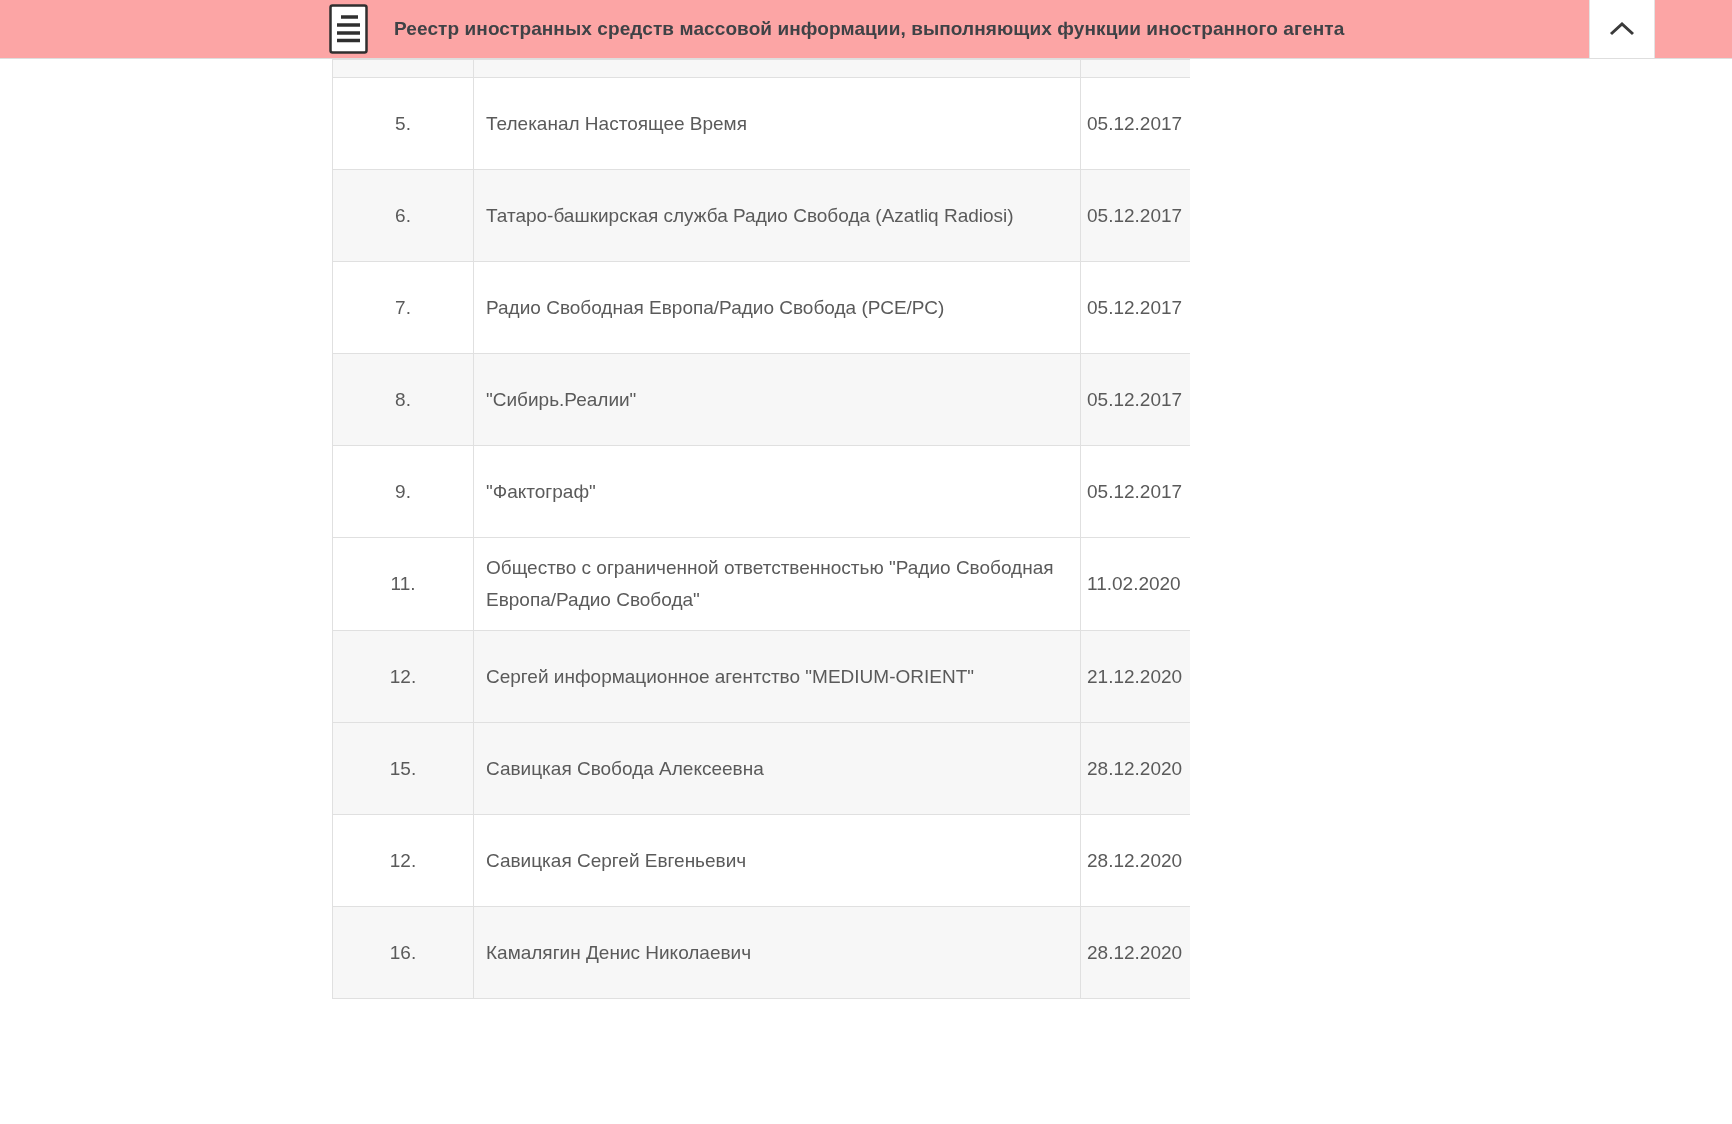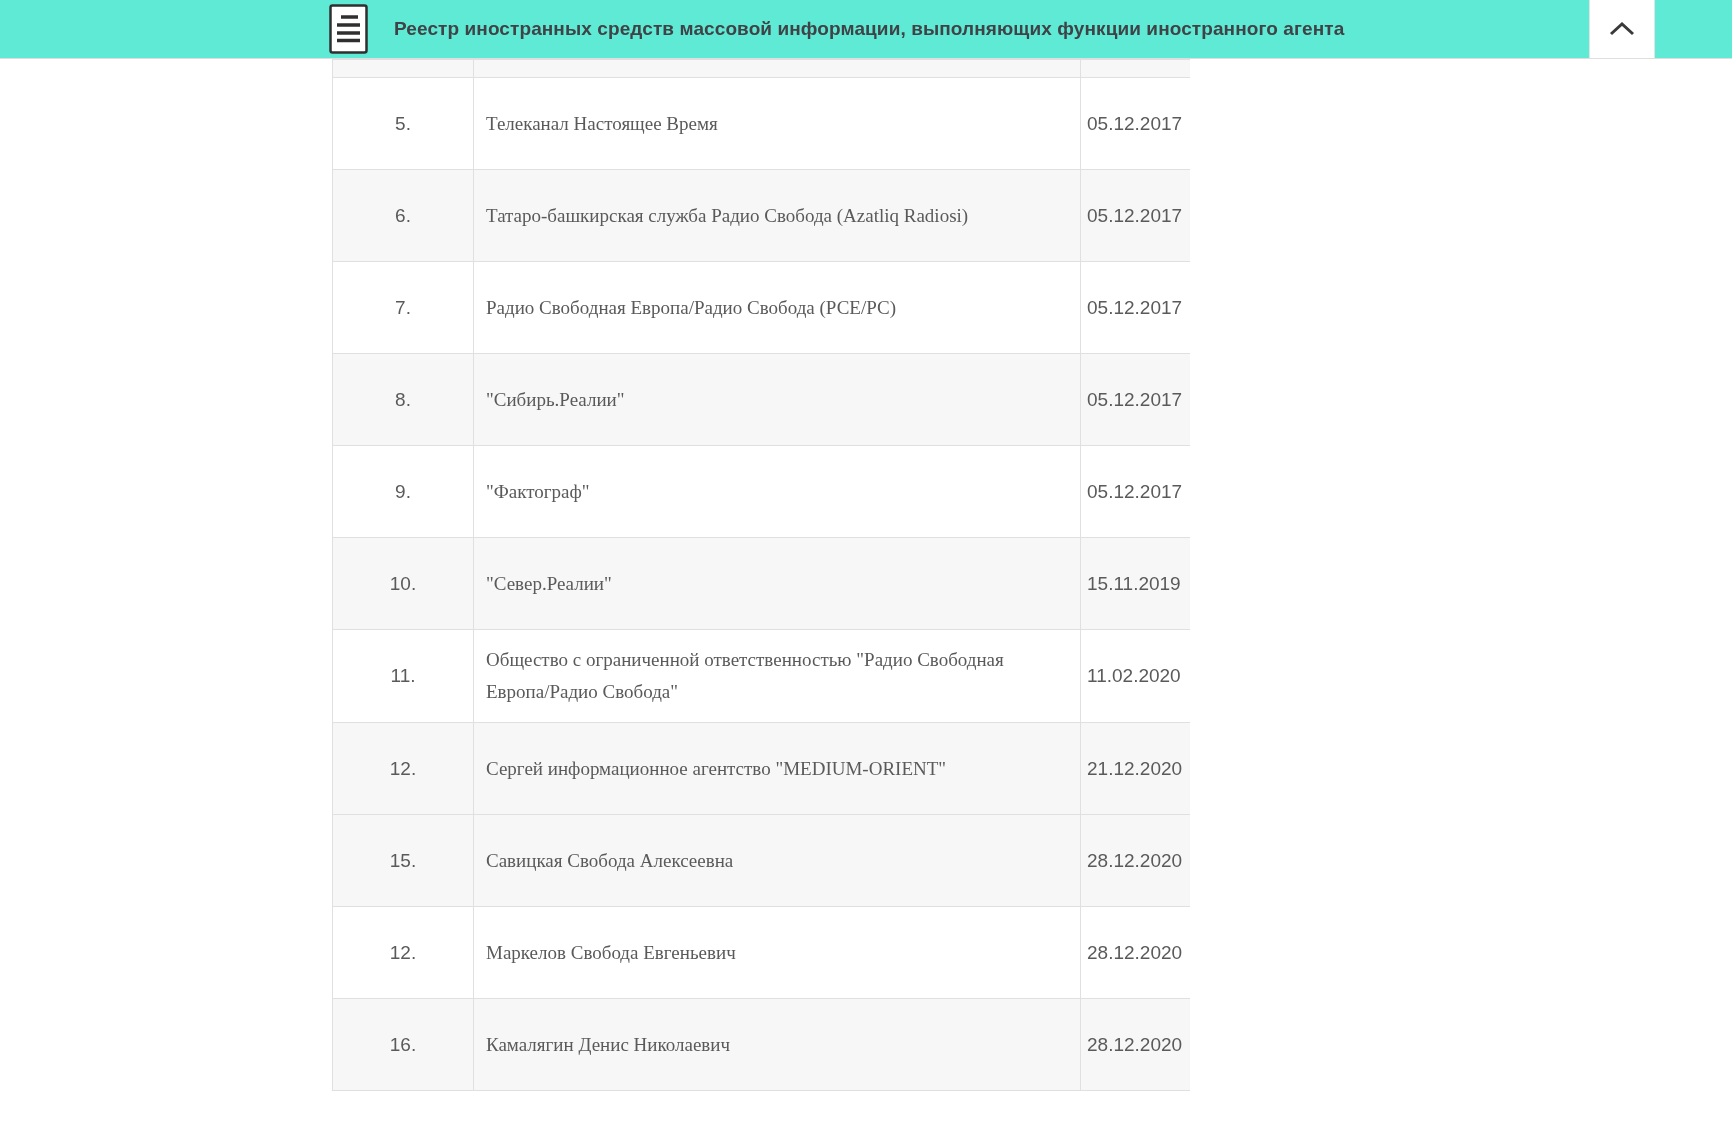--- a/index.html
+++ b/index.html
@@ -6,21 +6,21 @@
     margin: 0; padding: 0;
     width: 1732px; height: 1124px;
     background: #ffffff;
     overflow: hidden;
     font-family: "Liberation Sans", "DejaVu Sans", sans-serif;
   }
   
   .header-bar {
     position: absolute; left: 0; top: 0;
     width: 1732px; height: 58px;
-    background: #5eead4;
+    background: #fca5a5;
     border-bottom: 1px solid #dedede;
     display: flex; align-items: center;
     z-index: 5;
   }
   .doc-icon { margin-left: 329px; width: 39px; height: 50px; flex: 0 0 auto; }
   .header-title {
     margin-left: 26px;
     font-size: 19px; font-weight: 600;
     color: #3f4246;
     letter-spacing: 0.1px;
@@ -55,21 +55,21 @@
     border: 1px solid #e0e0e0;
     vertical-align: middle;
     font-size: 19px;
     line-height: 32px;
     color: #5a5a5a;
     height: 63px;
     background: #ffffff;
   }
   tr.shaded td { background: #f7f7f7; }
   td.num  { text-align: center; padding: 14px 6px; }
-  td.name { padding: 14px 12px; font-family: Liberation Serif, serif; }
+  td.name { padding: 14px 12px; }
   td.date { padding: 14px 6px; white-space: nowrap; }
   tr.partial-top td { height: 17px; padding: 0; }
 </style>
 </head>
 <body>
 
 <div class="header-bar">
   <svg class="doc-icon" viewBox="0 0 39 50" aria-hidden="true">
     <rect x="1.5" y="1.5" width="36" height="47" rx="2" fill="#ffffff" stroke="#2f2f2f" stroke-width="2.5"></rect>
     <line x1="12" y1="13" x2="29" y2="13" stroke="#2f2f2f" stroke-width="3.5"></line>
@@ -116,43 +116,38 @@
         <tr class="shaded">
     <td class="num">8.</td>
     <td class="name">"Сибирь.Реалии"</td>
     <td class="date">05.12.2017</td>
   </tr>
         <tr>
     <td class="num">9.</td>
     <td class="name">"Фактограф"</td>
     <td class="date">05.12.2017</td>
   </tr>
-        <tr class="shaded">
-    <td class="num">10.</td>
-    <td class="name">"Север.Реалии"</td>
-    <td class="date">15.11.2019</td>
-  </tr>
         <tr>
     <td class="num">11.</td>
     <td class="name">Общество с ограниченной ответственностью "Радио Свободная Европа/Радио Свобода"</td>
     <td class="date">11.02.2020</td>
   </tr>
         <tr class="shaded">
     <td class="num">12.</td>
     <td class="name">Сергей информационное агентство "MEDIUM-ORIENT"</td>
     <td class="date">21.12.2020</td>
   </tr>
         <tr class="shaded">
     <td class="num">15.</td>
     <td class="name">Савицкая Свобода Алексеевна</td>
     <td class="date">28.12.2020</td>
   </tr>
         <tr>
     <td class="num">12.</td>
-    <td class="name">Маркелов Свобода Евгеньевич</td>
+    <td class="name">Савицкая Сергей Евгеньевич</td>
     <td class="date">28.12.2020</td>
   </tr>
         <tr class="shaded">
     <td class="num">16.</td>
     <td class="name">Камалягин Денис Николаевич</td>
     <td class="date">28.12.2020</td>
   </tr>
       </tbody>
   </table>
 </div>

